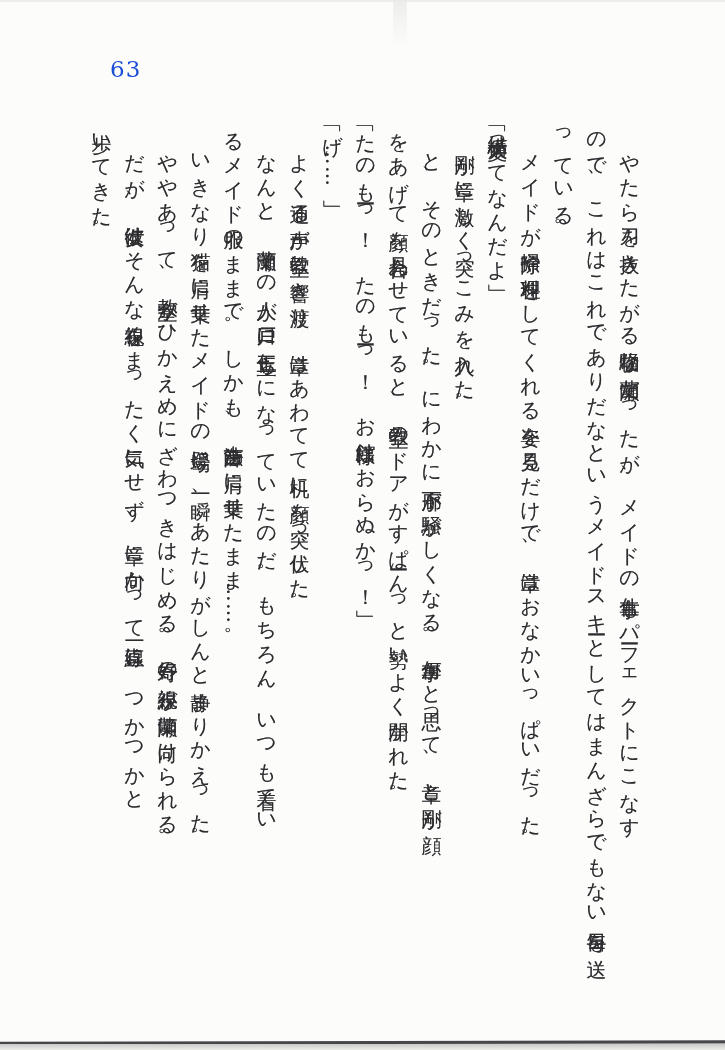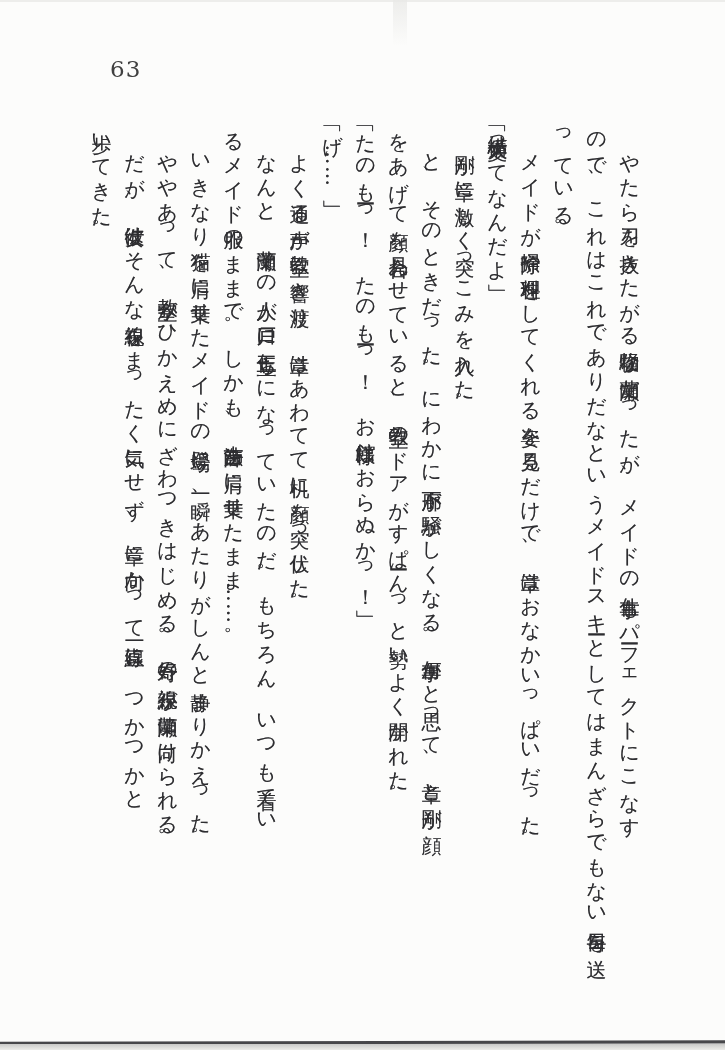--- a/index.html
+++ b/index.html
@@ -24,21 +24,21 @@
   .top-smudge {
     position: absolute; top: 0; left: 393px; width: 14px; height: 46px;
     background: linear-gradient(#e9e9e7, rgba(252,252,251,0));
     opacity: .8;
   }
   .page-number {
     position: absolute;
     top: 56px;
     left: 110px;
     font-size: 23px;
-    color: #404040;
+    color: #1d4ed8;
     letter-spacing: 1px;
   }
   .text-block {
     position: absolute;
     top: 119px;
     right: 79px;
     writing-mode: vertical-rl;
     text-orientation: mixed;
     font-size: 20px;
     color: #2d2d30;

